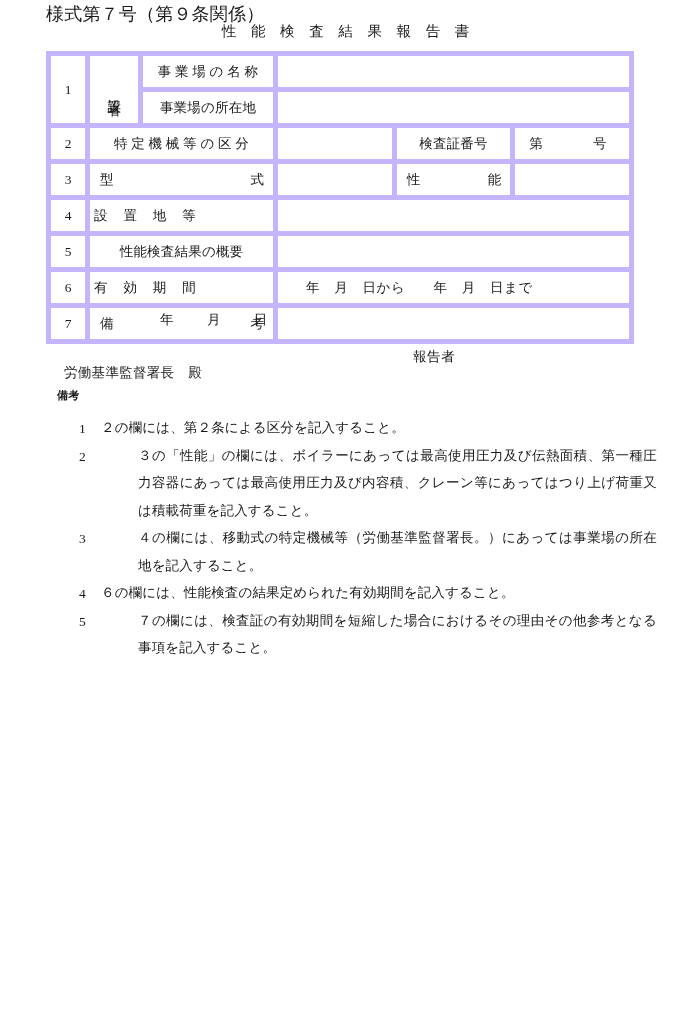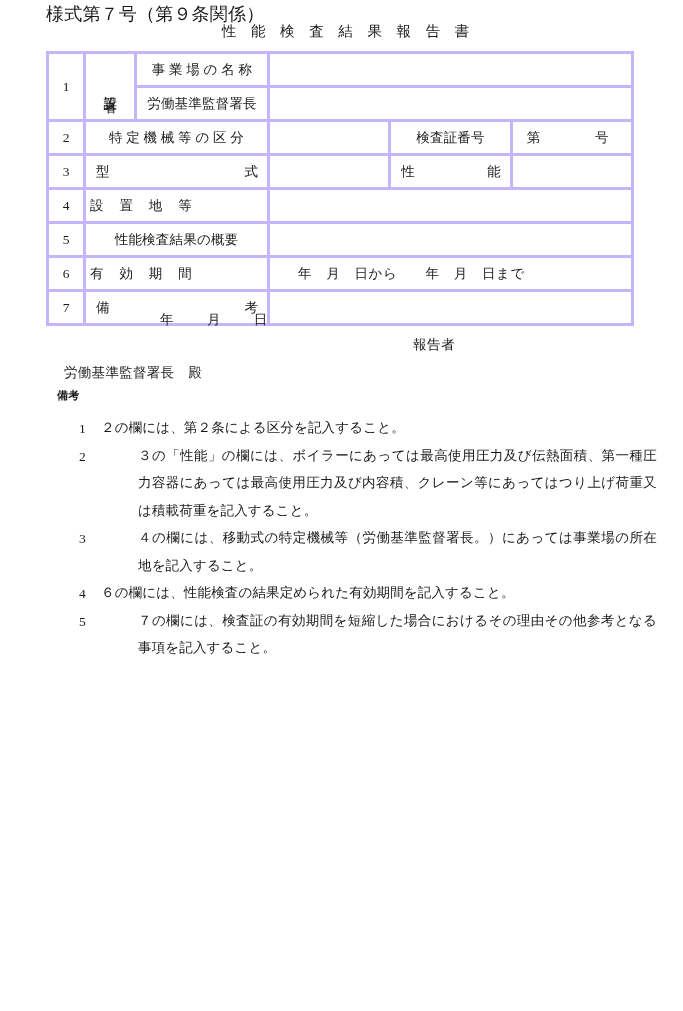--- a/index.html
+++ b/index.html
@@ -46,21 +46,21 @@
   .form-table {
     position: absolute;
     left: 46px;
     top: 51px;
     width: 588px;
     border-collapse: collapse;
     table-layout: fixed;
     font-size: 13.5px;
   }
   .form-table td {
-    border: 3px solid #c4b5fd;
+    border: 5px solid #c4b5fd;
     padding: 0;
     height: 31px;
     vertical-align: middle;
   }
   .c-num      { width: 34px;  text-align: center; }
   .c-vert     { width: 48px;  text-align: center; }
   .c-label    { width: 130px; }
   .c-body     { }
   .c-sub-lab  { width: 89px;  }
   .c-sub-val  { width: 145px; }
@@ -118,21 +118,21 @@
     white-space: nowrap;
   }
   .date-line span { display: inline-block; }
   .d-y { }
   .d-m { margin-left: 28px; }
   .d-d { margin-left: 28px; }
 
   .reporter {
     position: absolute;
     left: 413px;
-    top: 336px;
+    top: 348px;
     font-size: 13.5px;
     letter-spacing: 0.6px;
     white-space: nowrap;
   }
   .addressee {
     position: absolute;
     left: 64px;
     top: 364px;
     font-size: 13.5px;
     letter-spacing: 0.3px;
@@ -194,21 +194,21 @@
         <td class="c-vert" rowspan="2">
           <span class="vert-text">設置者</span>
         </td>
         <td class="c-label">
           <div class="lab dense">事 業 場 の 名 称</div>
         </td>
         <td class="c-body" colspan="3"></td>
       </tr>
       <tr>
         <td class="c-label">
-          <div class="lab dense">労働基準監督署長</div>
+          <div class="lab dense">事業場の所在地</div>
         </td>
         <td class="c-body" colspan="3"></td>
       </tr>
 
       <tr>
         <td class="c-num">2</td>
         <td class="c-label" colspan="2">
           <div class="lab dense">特 定 機 械 等 の 区 分</div>
         </td>
         <td class="c-body"></td>

